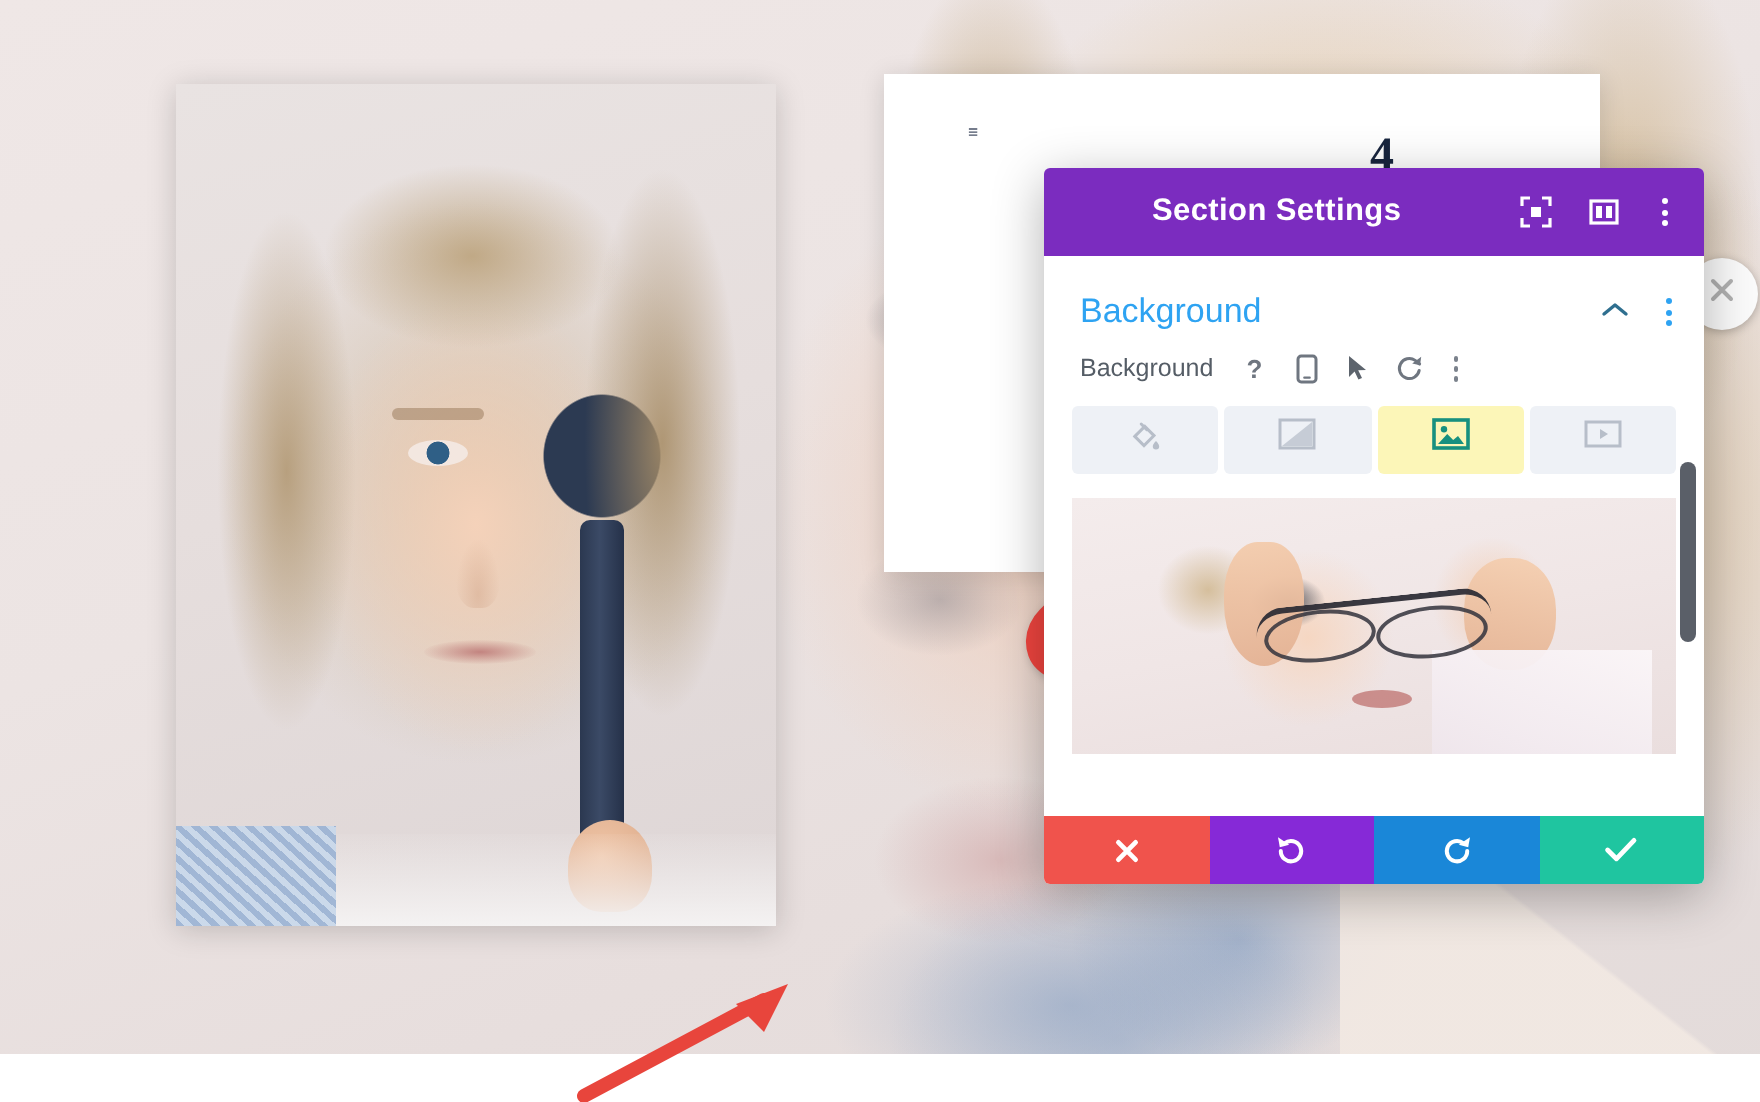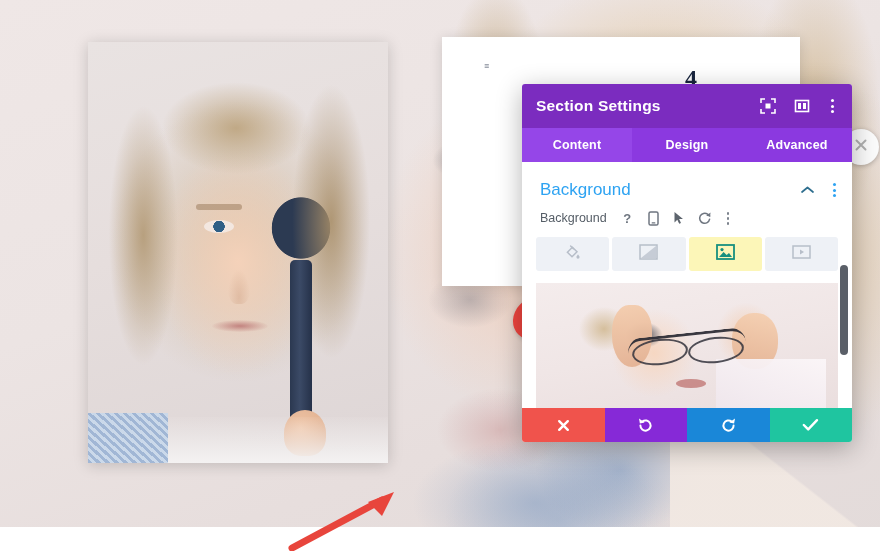--- a/index.html
+++ b/index.html
@@ -89,21 +89,21 @@
   .closecircle{position:absolute;left:843px;top:129px;width:36px;height:36px;border-radius:50%;
     background:#fbfbfb;box-shadow:0 1px 5px rgba(0,0,0,.25);z-index:30;
     display:flex;align-items:center;justify-content:center;}
   .closecircle svg{opacity:.42;}
 
   
   .panel{position:absolute;left:522px;top:84px;width:330px;height:358px;z-index:50;
     background:#fff;box-shadow:0 6px 26px rgba(0,0,0,.30);display:flex;flex-direction:column;
     border-radius:3px;overflow:hidden;}
   .panel-head{height:44px;background:#7b2cbf;display:flex;align-items:center;padding:0 14px;flex:0 0 auto;}
-  .panel-title{color:#fff;font-size:15.5px;font-weight:700;flex:1;letter-spacing:.2px;}
+  .panel-title{color:#fff;font-size:15.5px;font-weight:700;flex:1;letter-spacing:.2px;margin-left:40px;}
   .head-icons{display:flex;align-items:center;gap:17px;}
   .hicon{width:17px;height:17px;display:flex;align-items:center;justify-content:center;cursor:pointer;}
   .hicon svg{display:block;}
   .dots{display:flex;flex-direction:column;gap:2.5px;align-items:center;cursor:pointer;padding:2px 4px;}
   .dots i{width:3px;height:3px;border-radius:50%;background:#fff;display:block;}
 
   .tabs{height:34px;background:#8b39e0;display:flex;flex:0 0 auto;}
   .tab{flex:1;display:flex;align-items:center;justify-content:center;color:#fff;
     font-size:12.5px;font-weight:700;cursor:pointer;letter-spacing:.2px;}
   .tab.active{background:#9546e8;}
@@ -236,25 +236,20 @@
           </svg>
         </span>
         <span class="dots">
             <i></i>
             <i></i>
             <i></i>
           </span>
       </div>
     </div>
 
-    <div class="tabs">
-      <div class="tab active">Content</div>
-      <div class="tab">Design</div>
-      <div class="tab">Advanced</div>
-    </div>
 
     <div class="panel-body">
 
       <div class="sec-head">
         <div class="sec-title">Background</div>
         <span class="chev">
           <svg width="15" height="10" viewBox="0 0 15 10">
               <path d="M2 7 L7.5 2.5 L13 7" fill="none" stroke="#2f6f8f" stroke-width="1.7" stroke-linecap="round" stroke-linejoin="round"></path>
             </svg>
         </span>

